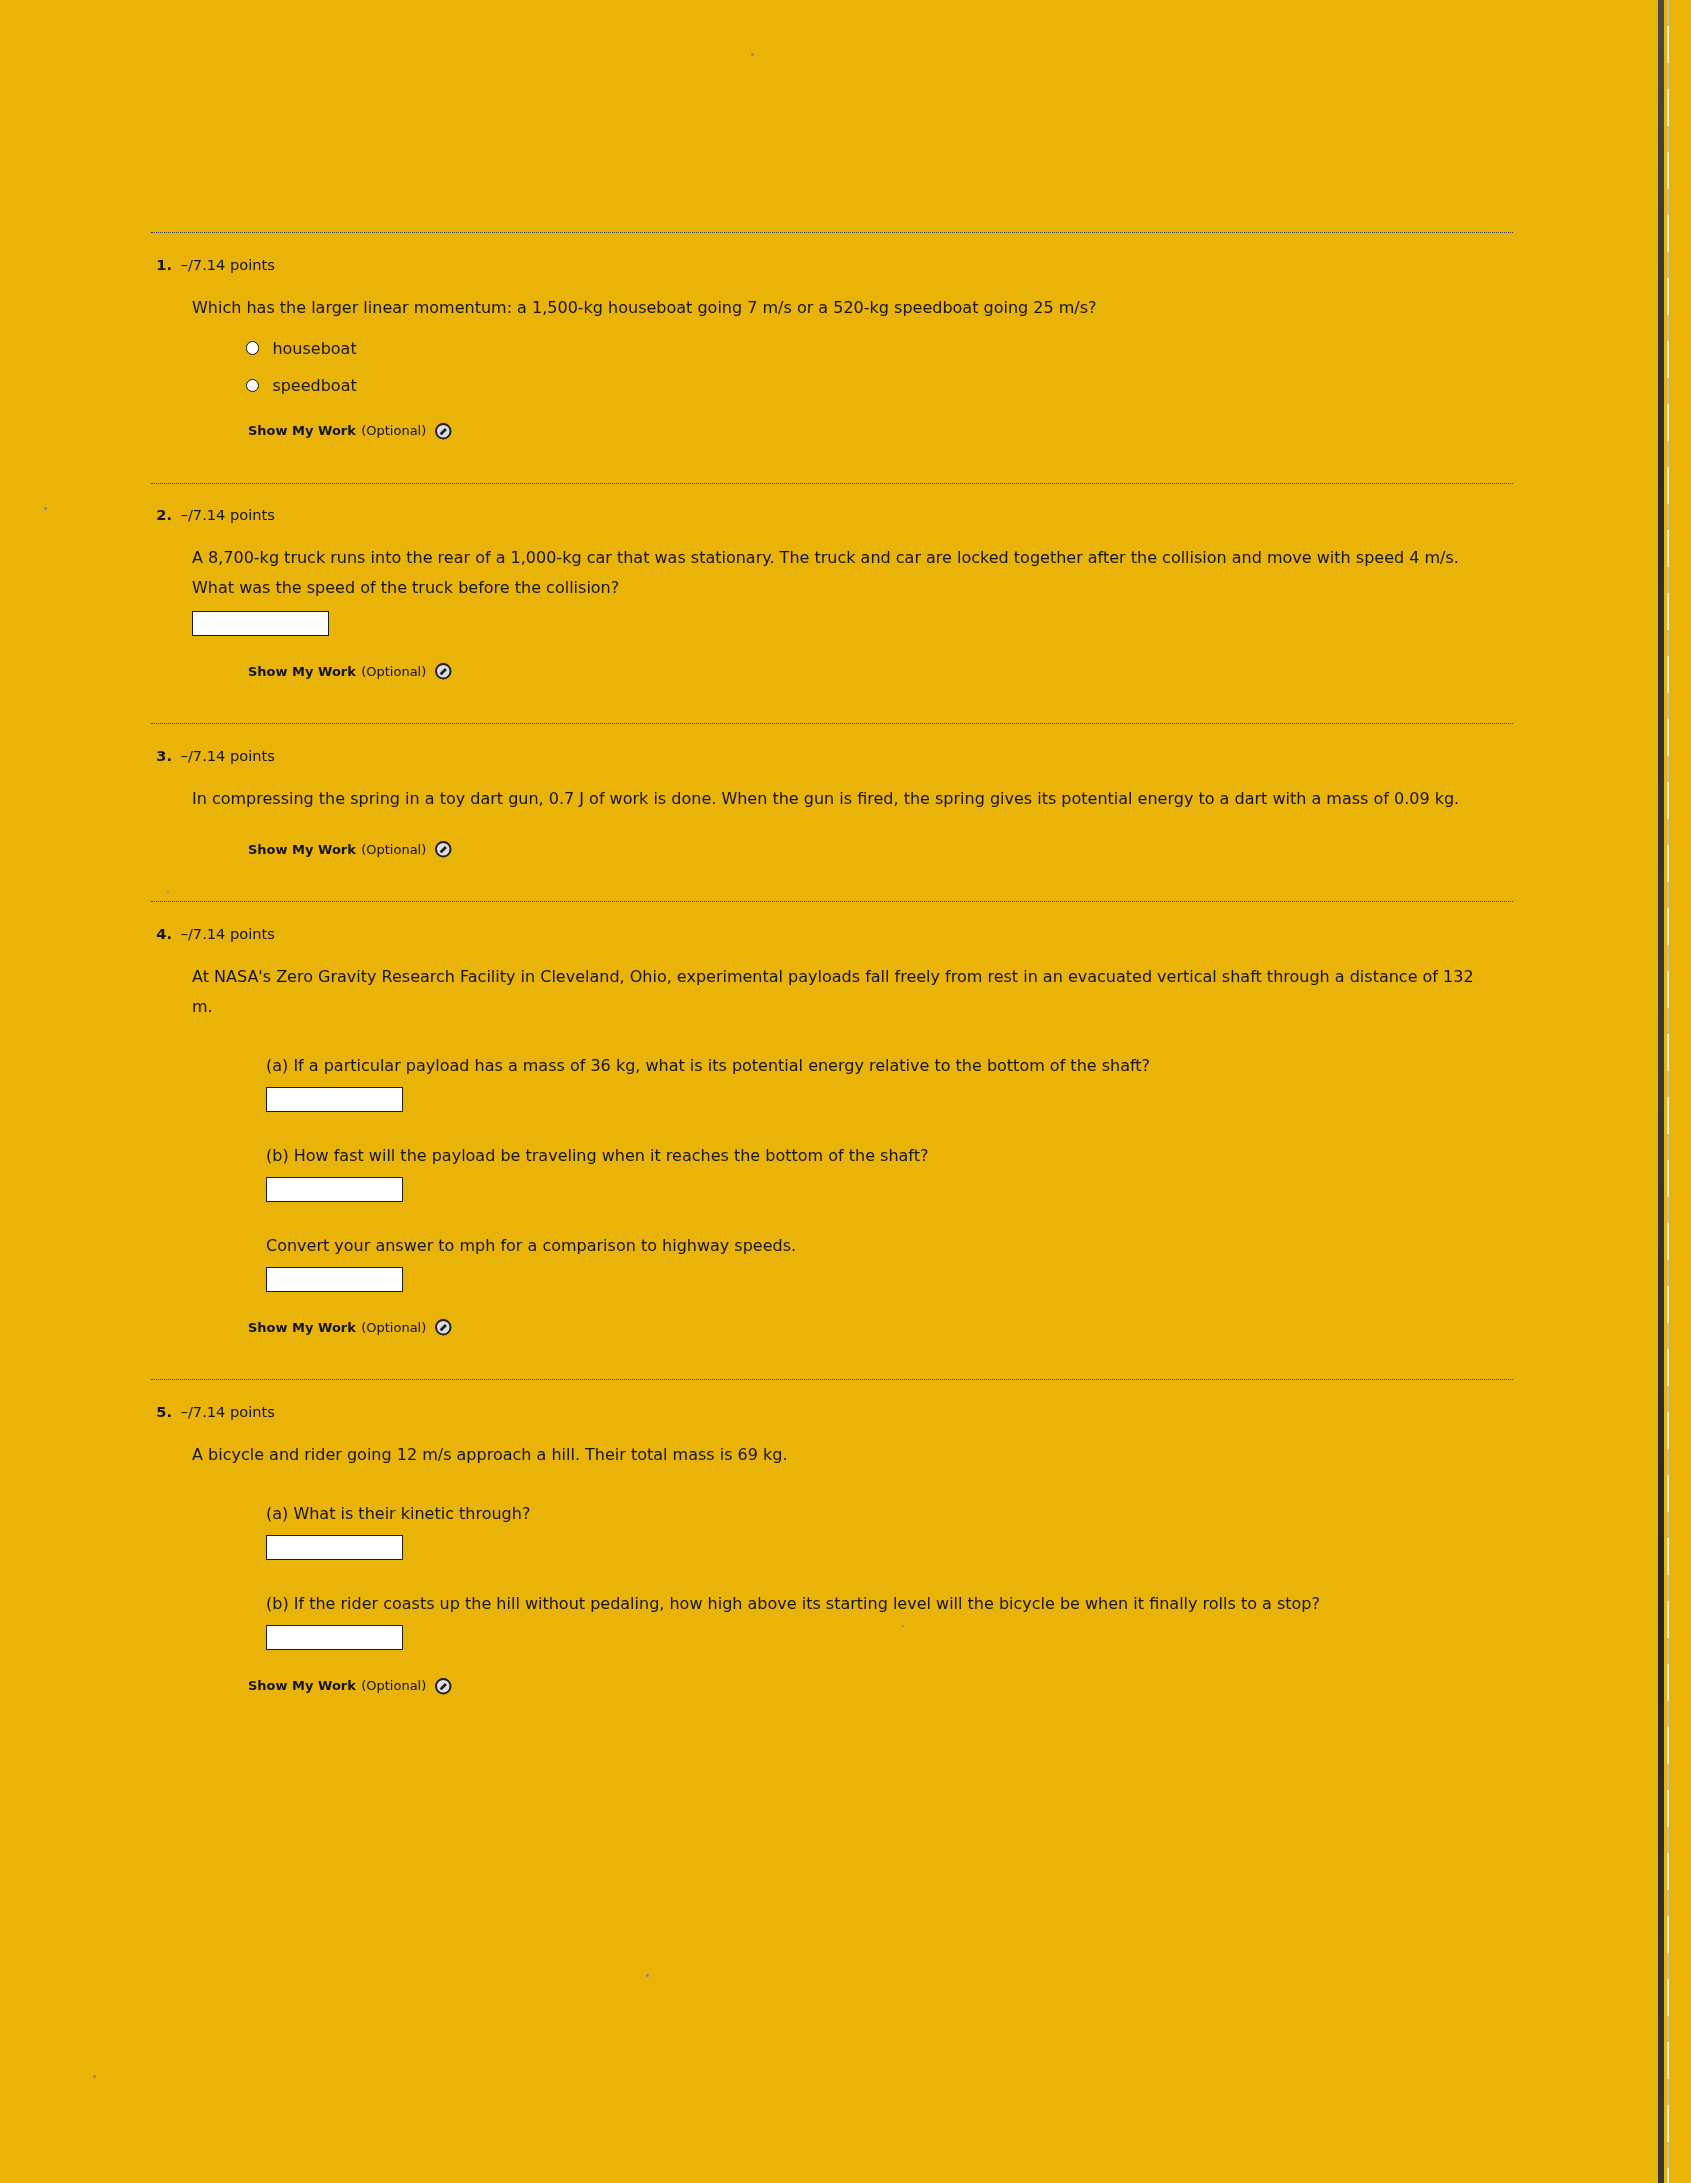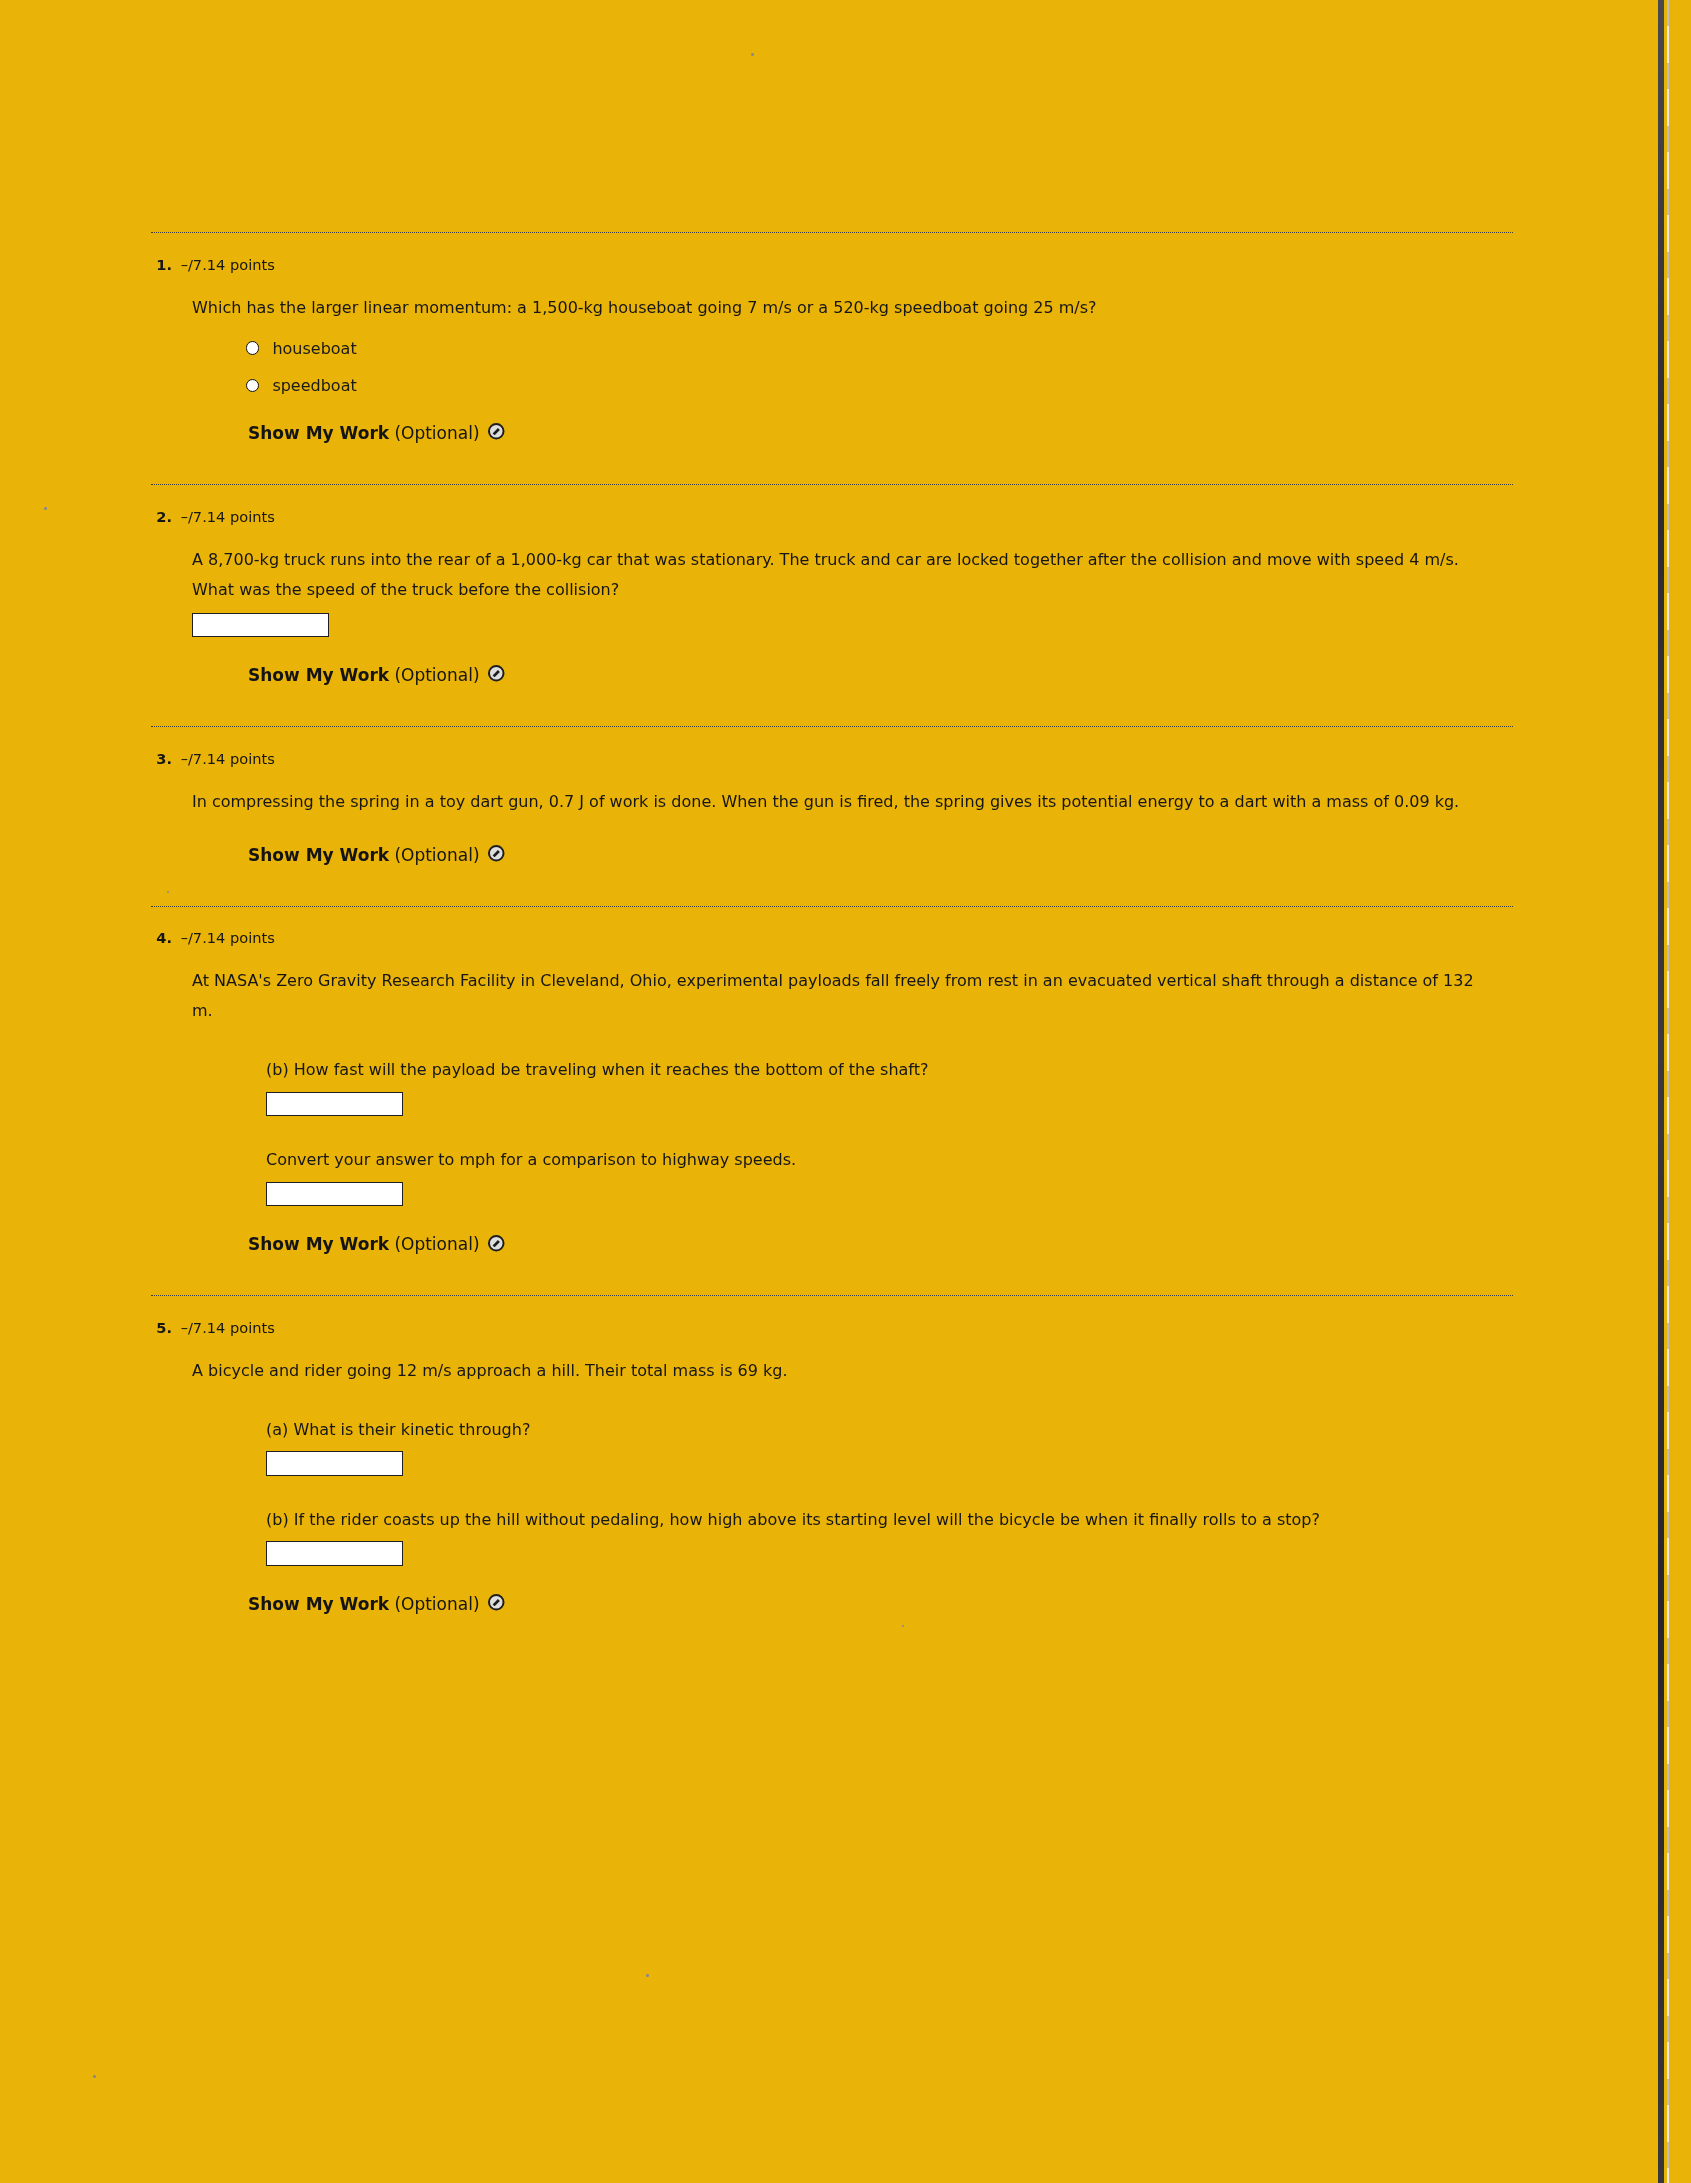--- a/index.html
+++ b/index.html
@@ -83,23 +83,22 @@
     border: 1.3px solid #1f1f1f;
     background: #ffffff;
     padding: 0 4px;
     font-size: 14.6px;
     font-family: "DejaVu Sans", "Liberation Sans", sans-serif;
     box-sizing: content-box;
   }
   .answer-inline { margin-top: 8px; }
   .smw {
     margin: 28px 0 0 56px;
-    font-size: 17px;
+    font-size: 13px;
     display: flex;
-    align-items: center;
     gap: 5.3px;
     cursor: pointer;
     width: fit-content;
   }
   .smw-bold { font-weight: bold; color: #141414; }
   .smw-opt { color: #141414; }
   .smw-icon {
     display: inline-flex;
     margin-left: 2.6px;
     position: relative;
@@ -207,20 +206,24 @@
 
     <section class="question">
       <div class="q-header">
         <span class="q-num">4.</span>
         <span class="q-points">–/7.14 points</span>
       </div>
       <div class="q-body">
         <p class="q-text">At NASA's Zero Gravity Research Facility in Cleveland, Ohio, experimental payloads fall freely from rest in an evacuated vertical shaft through a distance of 132 m.</p>
         <div class="parts">
           <div class="part">
+            <p class="part-label">(a) If a particular payload has a mass of 36 kg, what is its potential energy relative to the bottom of the shaft?</p>
+            <input type="text" class="answer-box" style="">
+          </div>
+          <div class="part">
             <p class="part-label">(b) How fast will the payload be traveling when it reaches the bottom of the shaft?</p>
             <input type="text" class="answer-box" style="">
           </div>
           <div class="part">
             <p class="part-label">Convert your answer to mph for a comparison to highway speeds.</p>
             <input type="text" class="answer-box" style="">
           </div>
         </div>
         <div class="smw">
           <span class="smw-bold">Show My Work</span>

